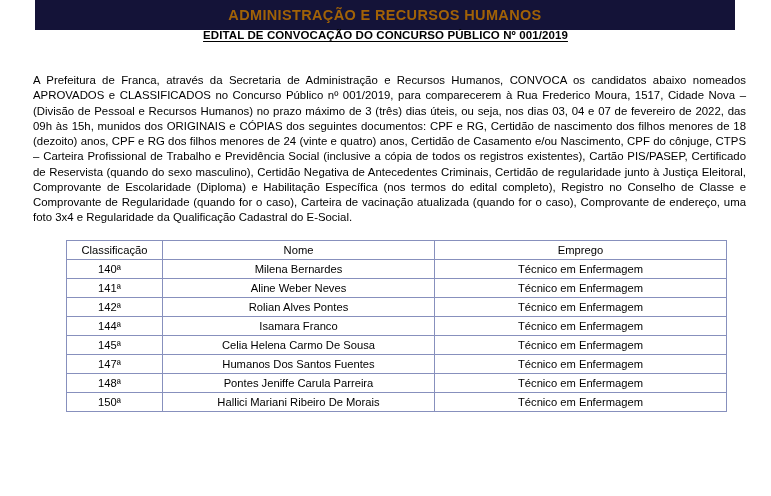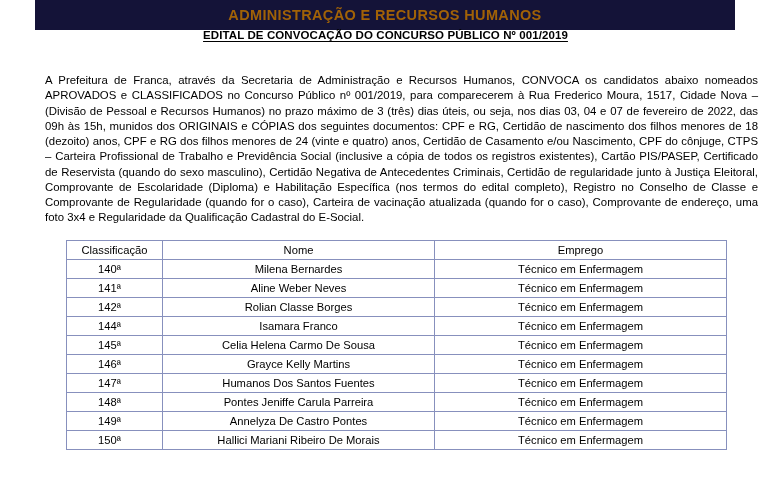--- a/index.html
+++ b/index.html
@@ -51,21 +51,21 @@
     font-weight: bold;
     text-decoration: underline;
     text-underline-offset: 2px;
     letter-spacing: 0.1px;
     white-space: nowrap;
   }
 
   
   .body-text {
     position: absolute;
-    left: 45px;
+    left: 33px;
     top: 73px;
     width: 713px;
     font-size: 11.4px;
     line-height: 15.25px;
     text-align: justify;
     text-justify: inter-word;
     hyphens: none;
   }
 
   
@@ -136,51 +136,41 @@
           <td>Milena Bernardes</td>
           <td>Técnico em Enfermagem</td>
         </tr>
         <tr>
           <td class="rank">141ª</td>
           <td>Aline Weber Neves</td>
           <td>Técnico em Enfermagem</td>
         </tr>
         <tr>
           <td class="rank">142ª</td>
-          <td>Rolian Classe Borges</td>
+          <td>Rolian Alves Pontes</td>
           <td>Técnico em Enfermagem</td>
         </tr>
         <tr>
           <td class="rank">144ª</td>
           <td>Isamara Franco</td>
           <td>Técnico em Enfermagem</td>
         </tr>
         <tr>
           <td class="rank">145ª</td>
           <td>Celia Helena Carmo De Sousa</td>
           <td>Técnico em Enfermagem</td>
         </tr>
         <tr>
-          <td class="rank">146ª</td>
-          <td>Grayce Kelly Martins</td>
-          <td>Técnico em Enfermagem</td>
-        </tr>
-        <tr>
           <td class="rank">147ª</td>
           <td>Humanos Dos Santos Fuentes</td>
           <td>Técnico em Enfermagem</td>
         </tr>
         <tr>
           <td class="rank">148ª</td>
           <td>Pontes Jeniffe Carula Parreira</td>
-          <td>Técnico em Enfermagem</td>
-        </tr>
-        <tr>
-          <td class="rank">149ª</td>
-          <td>Annelyza De Castro Pontes</td>
           <td>Técnico em Enfermagem</td>
         </tr>
         <tr>
           <td class="rank">150ª</td>
           <td>Hallici Mariani Ribeiro De Morais</td>
           <td>Técnico em Enfermagem</td>
         </tr>
       </tbody>
   </table>
 </div>

